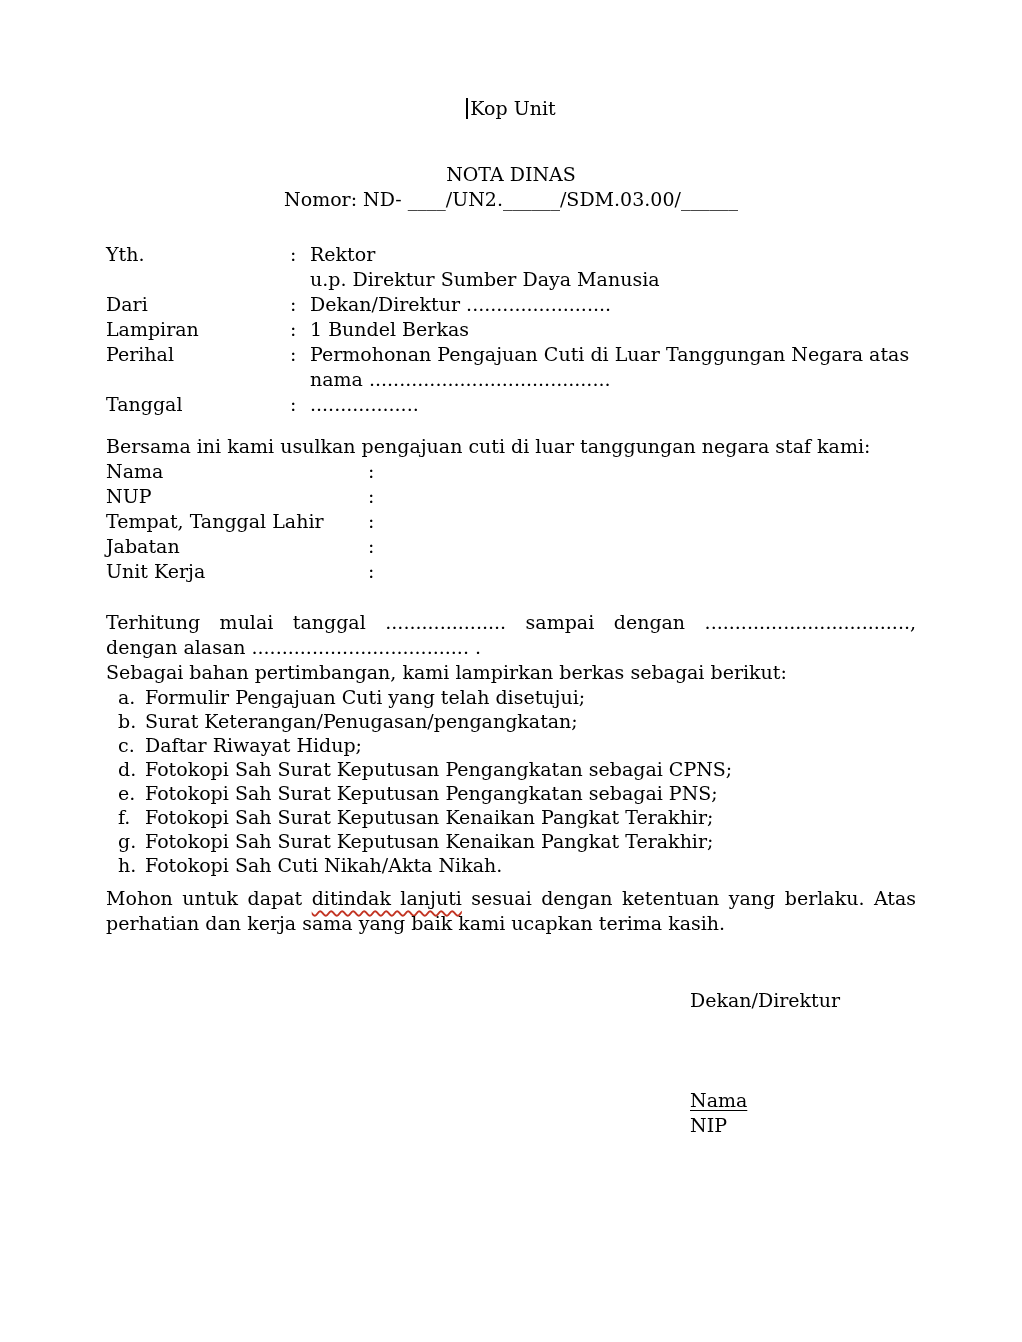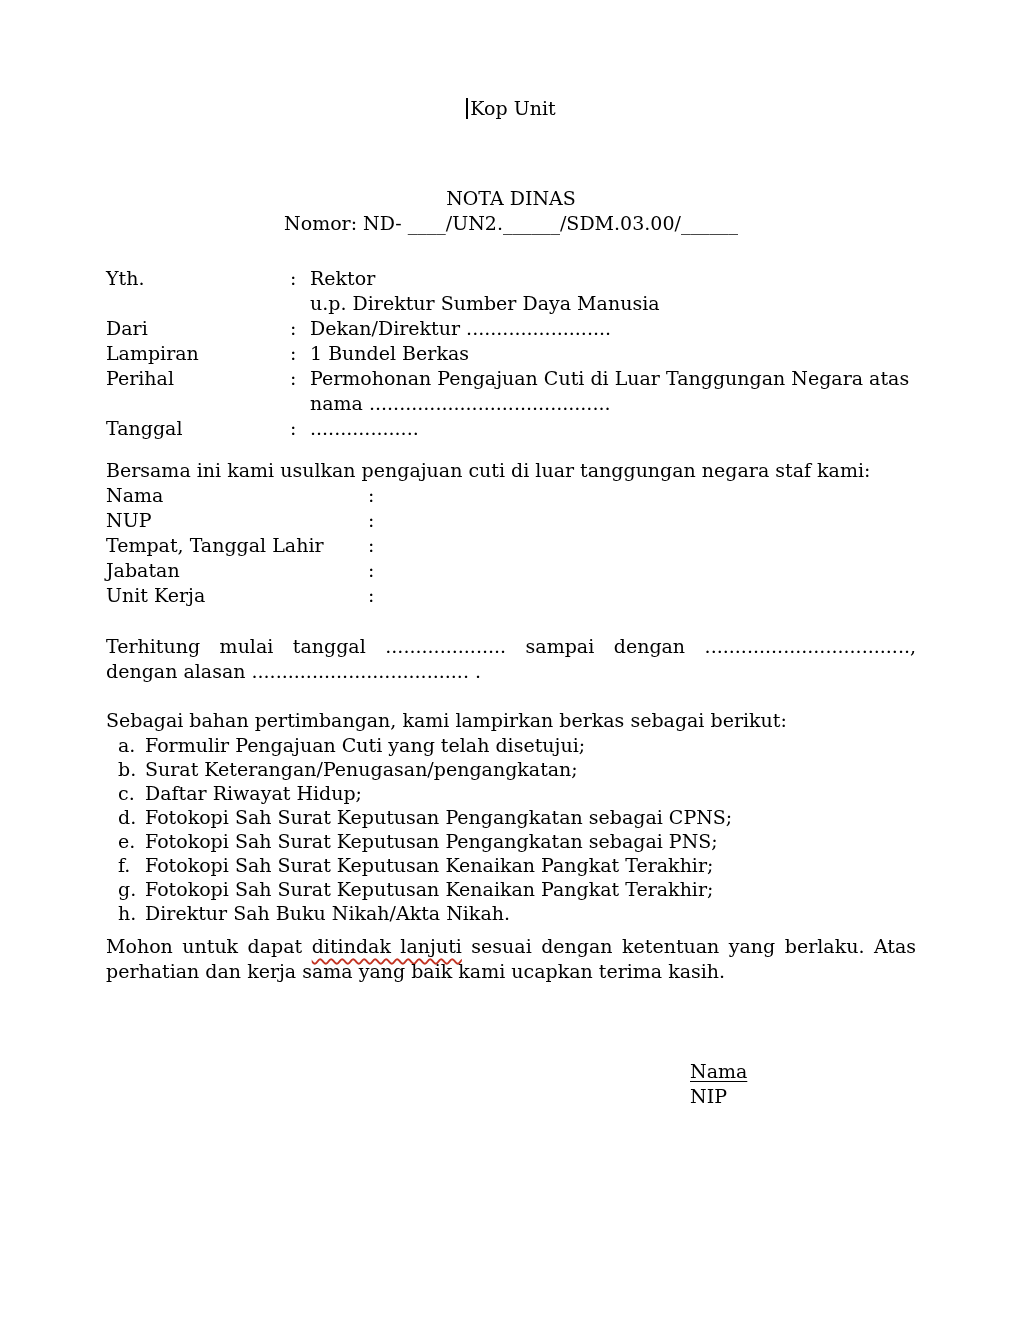--- a/index.html
+++ b/index.html
@@ -18,34 +18,34 @@
   }
   .center { text-align: center; }
   .caret {
     display: inline-block;
     width: 2px;
     height: 21px;
     background: #000000;
     vertical-align: -4px;
     margin-right: 2px;
   }
-  .title-block { margin-top: 65px; }
+  .title-block { margin-top: 41px; }
   .addr-block { margin-top: 30px; }
   .row3 {
     display: grid;
     grid-template-columns: 184px 20px 1fr;
   }
   .row3.wide { grid-template-columns: 262px 20px 1fr; }
   .intro { margin-top: 17px; }
   .period { margin-top: 26px; }
   .jline {
     text-align: justify;
     text-align-last: justify;
   }
-  .attach-intro { margin-top: 24px; }
+  .attach-intro { }
   .attach-list { line-height: 24px; }
   .li-row {
     display: grid;
     grid-template-columns: 27px 1fr;
     padding-left: 12px;
   }
   .closing { margin-top: 9px; }
   .closing .line2, .period .line2 { text-align: left; }
   .misspell {
     text-decoration: underline;
@@ -173,27 +173,28 @@
     <div class="li-row">
       <span>f.</span>
       <span>Fotokopi Sah Surat Keputusan Kenaikan Pangkat Terakhir;</span>
     </div>
     <div class="li-row">
       <span>g.</span>
       <span>Fotokopi Sah Surat Keputusan Kenaikan Pangkat Terakhir;</span>
     </div>
     <div class="li-row">
       <span>h.</span>
-      <span>Direktur Sah Buku Nikah/Akta Nikah.</span>
+      <span>Fotokopi Sah Cuti Nikah/Akta Nikah.</span>
     </div>
   </div>
 
   <div class="closing">
     <div class="jline"><span>Mohon untuk dapat </span><span class="misspell">ditindak lanjuti</span><span> sesuai dengan ketentuan yang berlaku. Atas</span></div>
     <div class="line2">perhatian dan kerja sama yang baik kami ucapkan terima kasih.</div>
   </div>
 
   <div class="sig-block">
+    <div class="sig-role">Dekan/Direktur</div>
     <div class="sig-name">Nama</div>
     <div class="sig-nip">NIP</div>
   </div>
 
 </div>
 
 </body></html>

